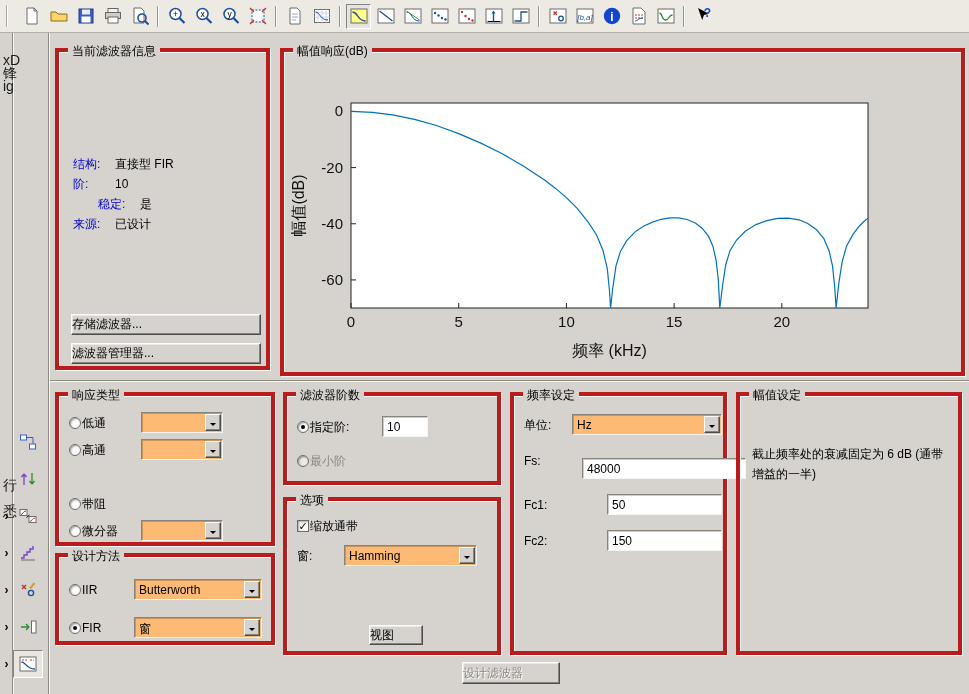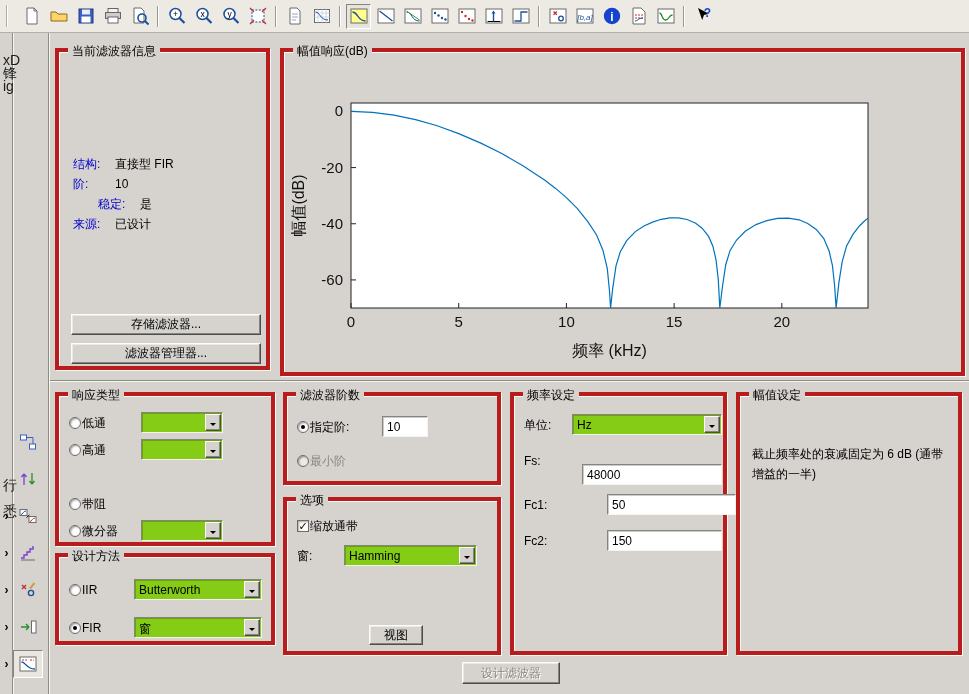--- a/index.html
+++ b/index.html
@@ -25,33 +25,33 @@
   .chev{width:13px;font-size:12px;font-weight:bold;text-align:center;color:#000;flex:none;}
   .railbtn{width:30px;height:28px;display:flex;align-items:center;justify-content:center;border:1px solid transparent;}
   .railbtn.sel{border-color:#868686 #ffffff #ffffff #868686;background:#e9e6df;}
 
   
   .grp{position:absolute;border:4px solid #b91c1c;box-shadow:inset 1px 1px 0 #fbfaf7, 1px 1px 0 #fbfaf7;}
   .ttl{position:absolute;top:-8px;left:9px;background:#d6d3ce;padding:0 4px;line-height:14px;white-space:nowrap;}
 
   
   .btn{position:absolute;background:#d6d3ce;border:1px solid;border-color:#fdfcfa #4d4d4d #4d4d4d #fdfcfa;
-       box-shadow:inset -1px -1px 0 #87847e, inset 1px 1px 0 #eceae4;text-align:center;line-height:19px;cursor:default;white-space:nowrap;}
+       box-shadow:inset -1px -1px 0 #87847e, inset 1px 1px 0 #eceae4;text-align:left;line-height:19px;cursor:default;white-space:nowrap;}
   .btn.disabled{color:#8a8781;text-shadow:1px 1px 0 #fff;}
   .row{position:absolute;left:10px;right:6px;height:22px;display:flex;align-items:center;}
   .radio{width:12px;height:12px;border-radius:50%;background:#fff;border:1px solid #6e6b66;
          box-shadow:inset 1px 1px 2px rgba(0,0,0,.4);flex:none;}
   .radio.sel::after{content:"";display:block;width:4px;height:4px;border-radius:50%;background:#000;margin:3px;}
   .radio.dis{background:#eceae4;}
   .rlab{margin-left:1px;white-space:nowrap;}
   .dis-t{color:#8a8781;}
   .checkbox{width:12px;height:12px;background:#fff;border:1px solid #6e6b66;
             box-shadow:inset 1px 1px 2px rgba(0,0,0,.35);flex:none;font-size:11px;line-height:10px;text-align:center;}
   .checkbox.on::after{content:"✓";font-weight:bold;}
-  .dd{position:absolute;height:21px;background:#84cc16;border:1px solid;border-color:#87847e #f6f4ef #f6f4ef #87847e;
+  .dd{position:absolute;height:21px;background:#fdba74;border:1px solid;border-color:#87847e #f6f4ef #f6f4ef #87847e;
       box-shadow:inset 1px 1px 0 rgba(0,0,0,.2);}
   .ddval{position:absolute;left:4px;top:3px;right:18px;overflow:hidden;white-space:nowrap;}
   .ddbtn{position:absolute;top:1px;right:1px;bottom:1px;width:16px;background:#d6d3ce;border:1px solid;
          border-color:#fdfcfa #4d4d4d #4d4d4d #fdfcfa;box-shadow:inset -1px -1px 0 #87847e;}
   .ddarrow{position:absolute;left:4px;top:8px;width:0;height:0;border:3.5px solid transparent;border-top-color:#000;border-bottom-width:0;}
   .inp{position:absolute;height:21px;background:#fff;border:1px solid;border-color:#87847e #f6f4ef #f6f4ef #87847e;
        box-shadow:inset 1px 1px 0 rgba(0,0,0,.2);font:12px "Liberation Sans","DejaVu Sans",sans-serif;padding:0 4px;}
 
   
   .irow{position:absolute;left:14px;right:8px;height:20px;line-height:20px;white-space:nowrap;}
@@ -471,25 +471,25 @@
       <span>单位:</span>
       <span class="dd" style="left:48px;top:0;width:150px;">
         <span class="ddval">Hz</span>
         <span class="ddbtn">
             <span class="ddarrow"></span>
           </span>
       </span>
     </div>
     <div class="row" style="top:54px;">
       <span>Fs:</span>
-      <input class="inp" style="left: 58px; top: 14px; width: 140px;" value="48000">
+      <input class="inp" style="left: 58px; top: 8px; width: 164px;" value="48000">
     </div>
     <div class="row" style="top:98px;">
       <span>Fc1:</span>
-      <input class="inp" style="left: 83px; top: 0px; width: 129px;" value="50">
+      <input class="inp" style="left: 83px; top: 0px; width: 115px;" value="50">
     </div>
     <div class="row" style="top:134px;">
       <span>Fc2:</span>
       <input class="inp" style="left: 83px; top: 0px; width: 115px;" value="150">
     </div>
   </div>
 
   <div class="grp" style="left:736px;top:392px;width:226px;height:263px;">
     <span class="ttl">幅值设定</span>
     <div class="magspec-text">截止频率处的衰减固定为 6 dB (通带增益的一半)</div>

